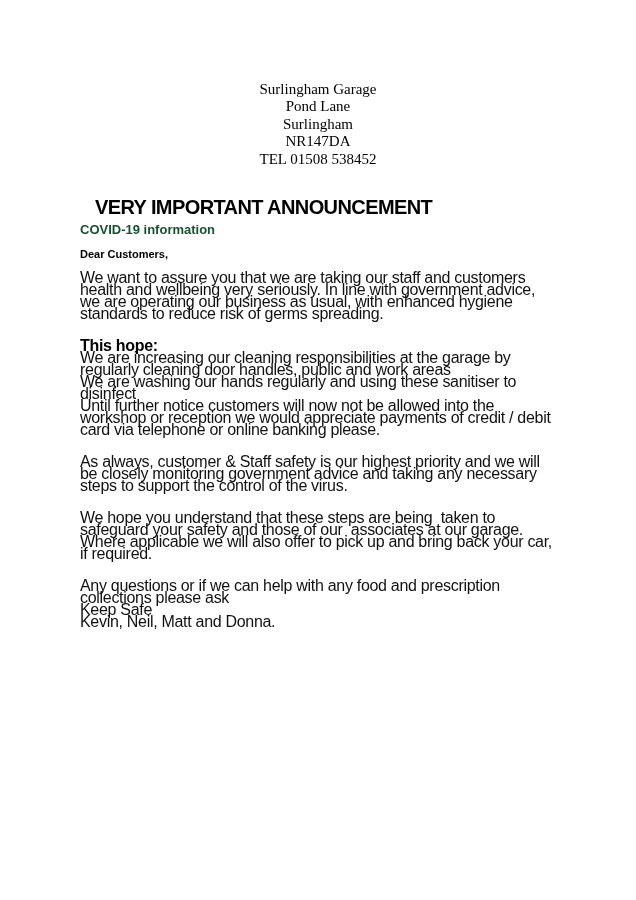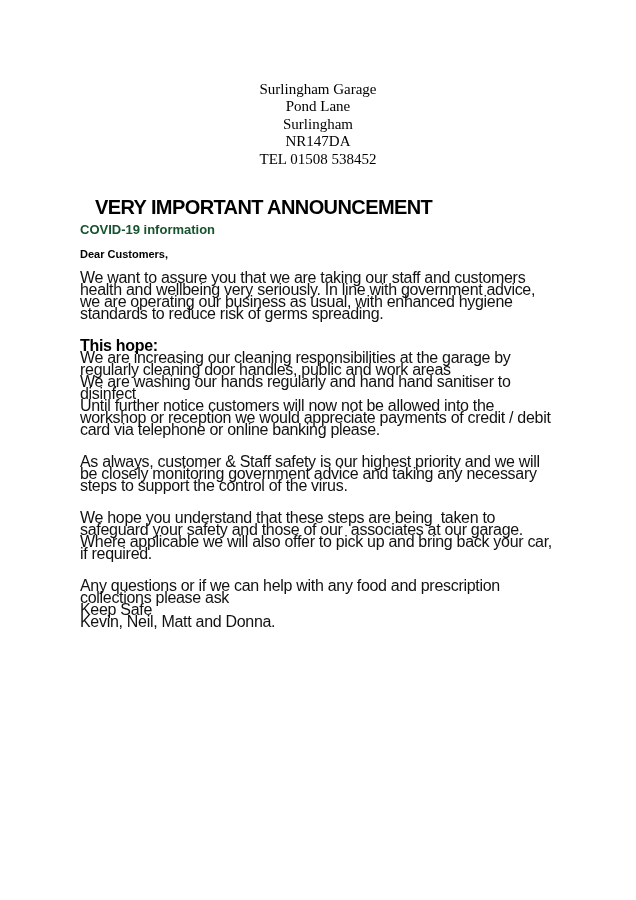--- a/index.html
+++ b/index.html
@@ -84,21 +84,21 @@
 
   <div class="content">
     <h1 class="title">VERY IMPORTANT ANNOUNCEMENT</h1>
     <h2 class="subtitle">COVID-19 information</h2>
     <p class="salutation">Dear Customers,</p>
 
     <p class="body-text tight">We want to assure you that we are taking our staff and customers health and wellbeing very seriously. In line with government advice, we are operating our business as usual, with enhanced hygiene standards to reduce risk of germs spreading.</p>
 
     <p class="body-text block-gap bold">This hope:</p>
     <p class="body-text">We are increasing our cleaning responsibilities at the garage by regularly cleaning door handles, public and work areas</p>
-    <p class="body-text">We are washing our hands regularly and hand hand sanitiser to disinfect</p>
+    <p class="body-text">We are washing our hands regularly and using these sanitiser to disinfect</p>
     <p class="body-text">Until further notice customers will now not be allowed into the workshop or reception we would appreciate payments of credit / debit card via telephone or online banking please.</p>
 
     <p class="body-text block-gap">As always, customer &amp; Staff safety is our highest priority and we will be closely monitoring government advice and taking any necessary steps to support the control of the virus.</p>
 
     <p class="body-text block-gap">We hope you understand that these steps are being  taken to safeguard your safety and those of our  associates at our garage. Where applicable we will also offer to pick up and bring back your car, if required.</p>
 
     <p class="body-text block-gap">Any questions or if we can help with any food and prescription collections please ask</p>
     <p class="body-text">Keep Safe</p>
     <p class="body-text">Kevin, Neil, Matt and Donna.</p>
   </div>

